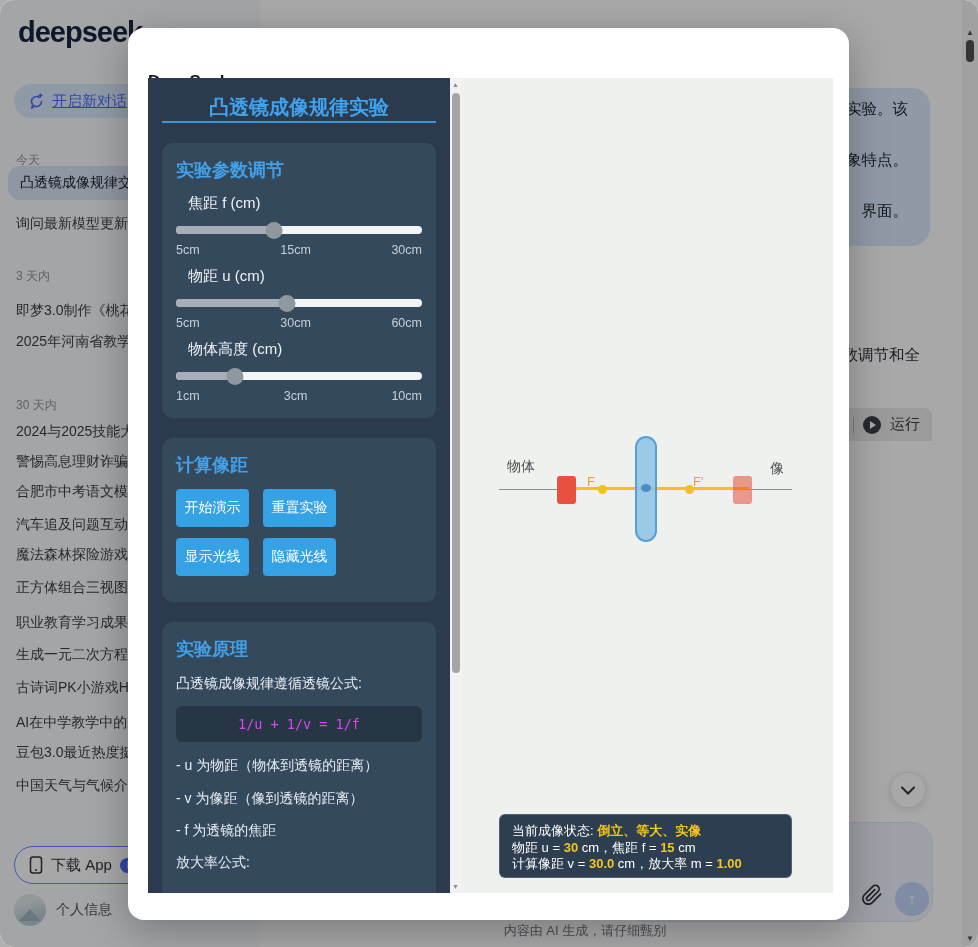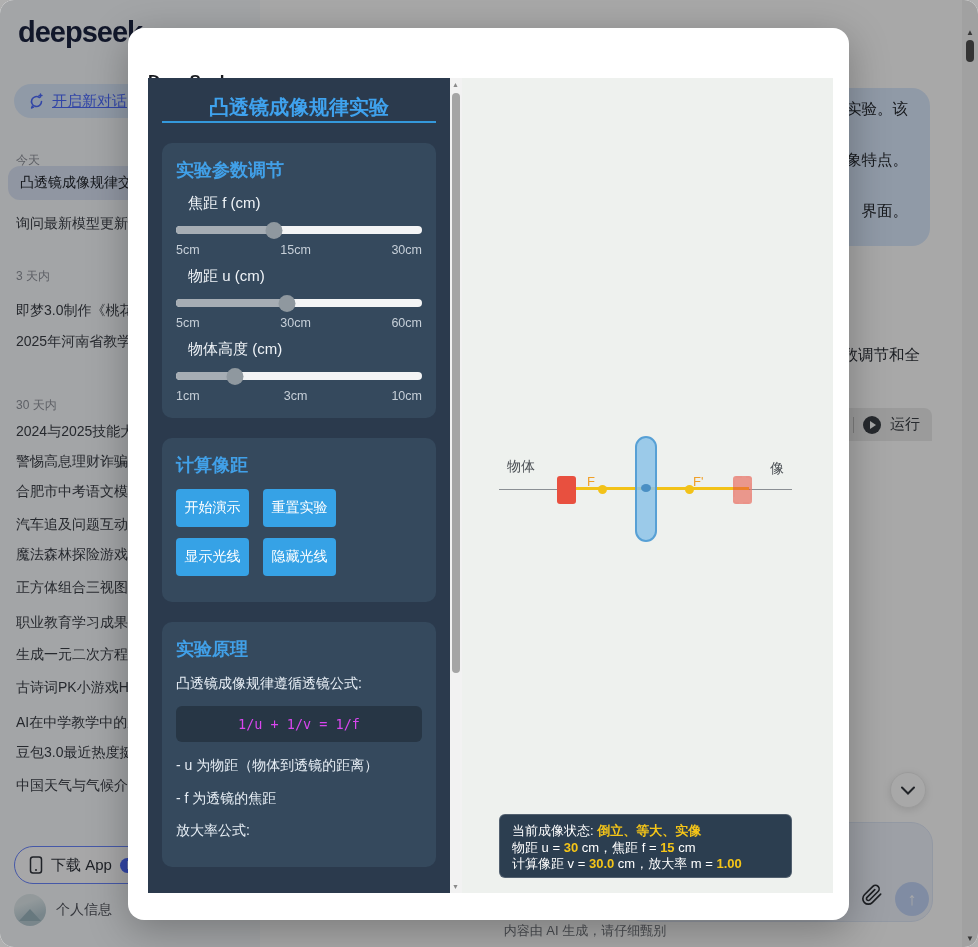--- a/index.html
+++ b/index.html
@@ -274,20 +274,21 @@
             <button class="xbtn">显示光线</button>
             <button class="xbtn">隐藏光线</button>
           </div>
         </div>
 
         <div class="card">
           <h2>实验原理</h2>
           <div class="ptext">凸透镜成像规律遵循透镜公式:</div>
           <div class="formula">1/u + 1/v = 1/f</div>
           <div class="ptext">- u 为物距（物体到透镜的距离）</div>
+          <div class="ptext">- v 为像距（像到透镜的距离）</div>
           <div class="ptext">- f 为透镜的焦距</div>
           <div class="ptext">放大率公式:</div>
 
         </div>
       </div>
 
       <div class="midbar">
         <div class="up">▲</div>
         <div class="thumb"></div>
         <div class="dn">▼</div>

